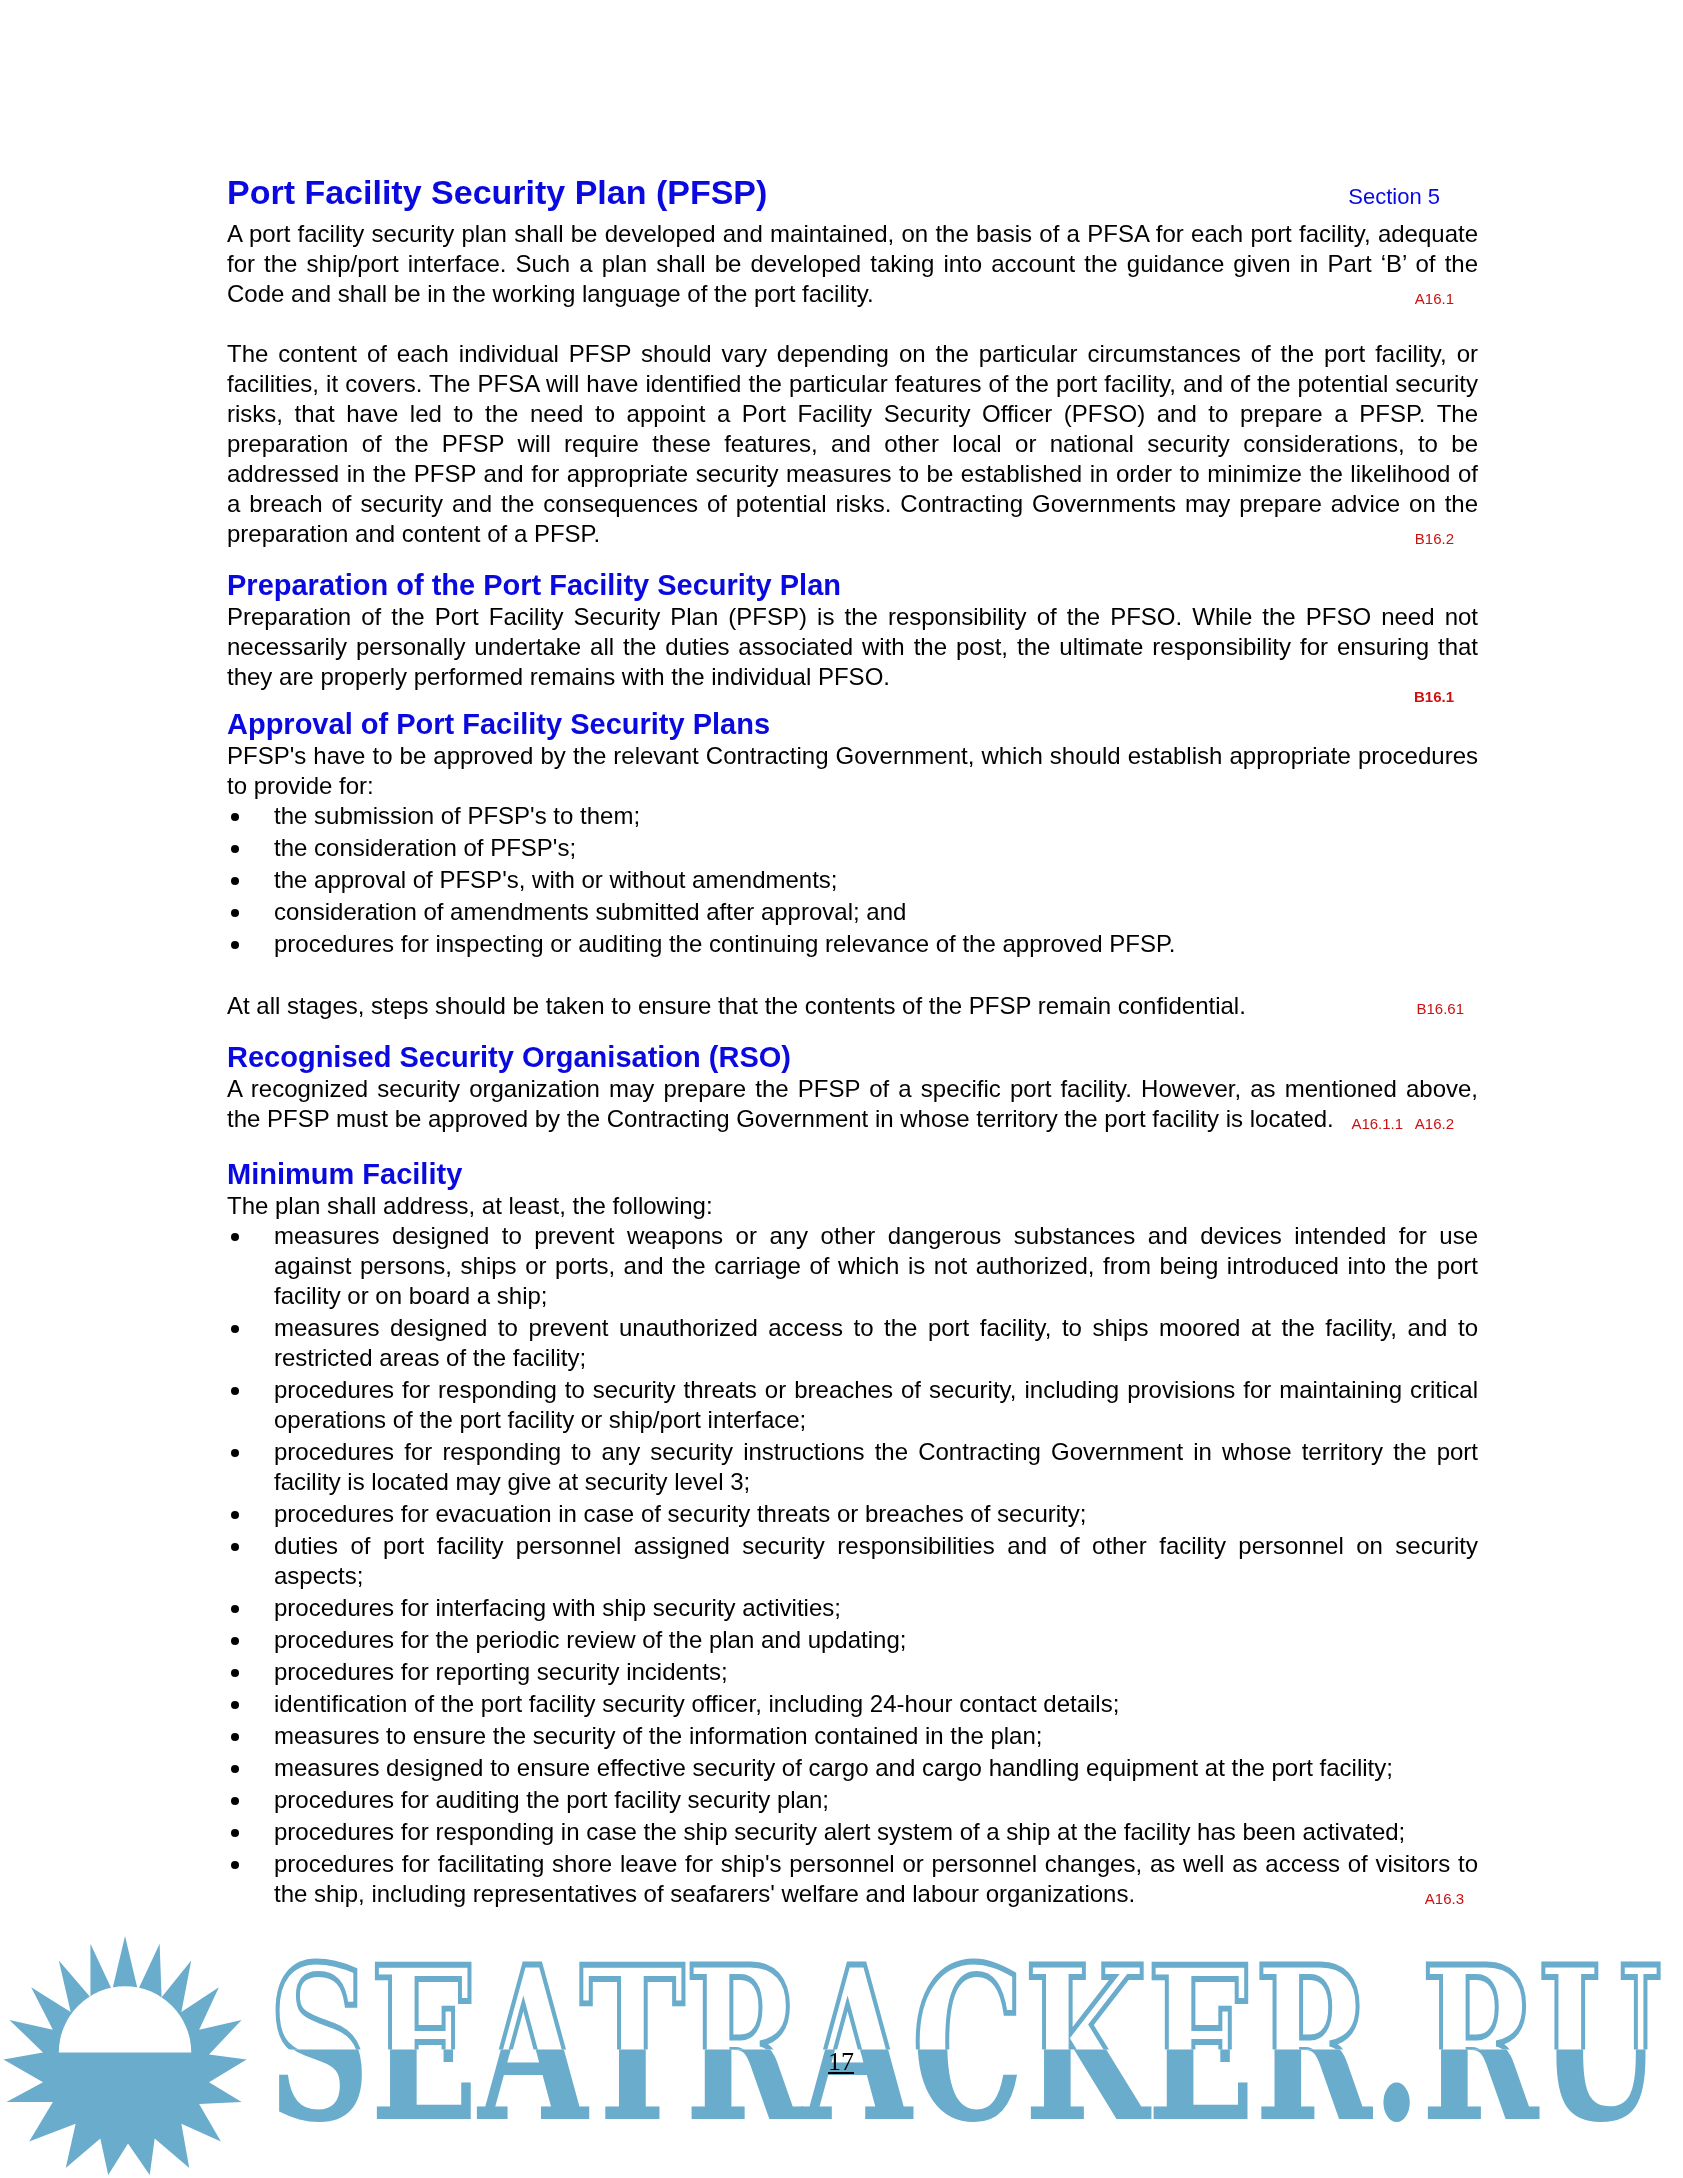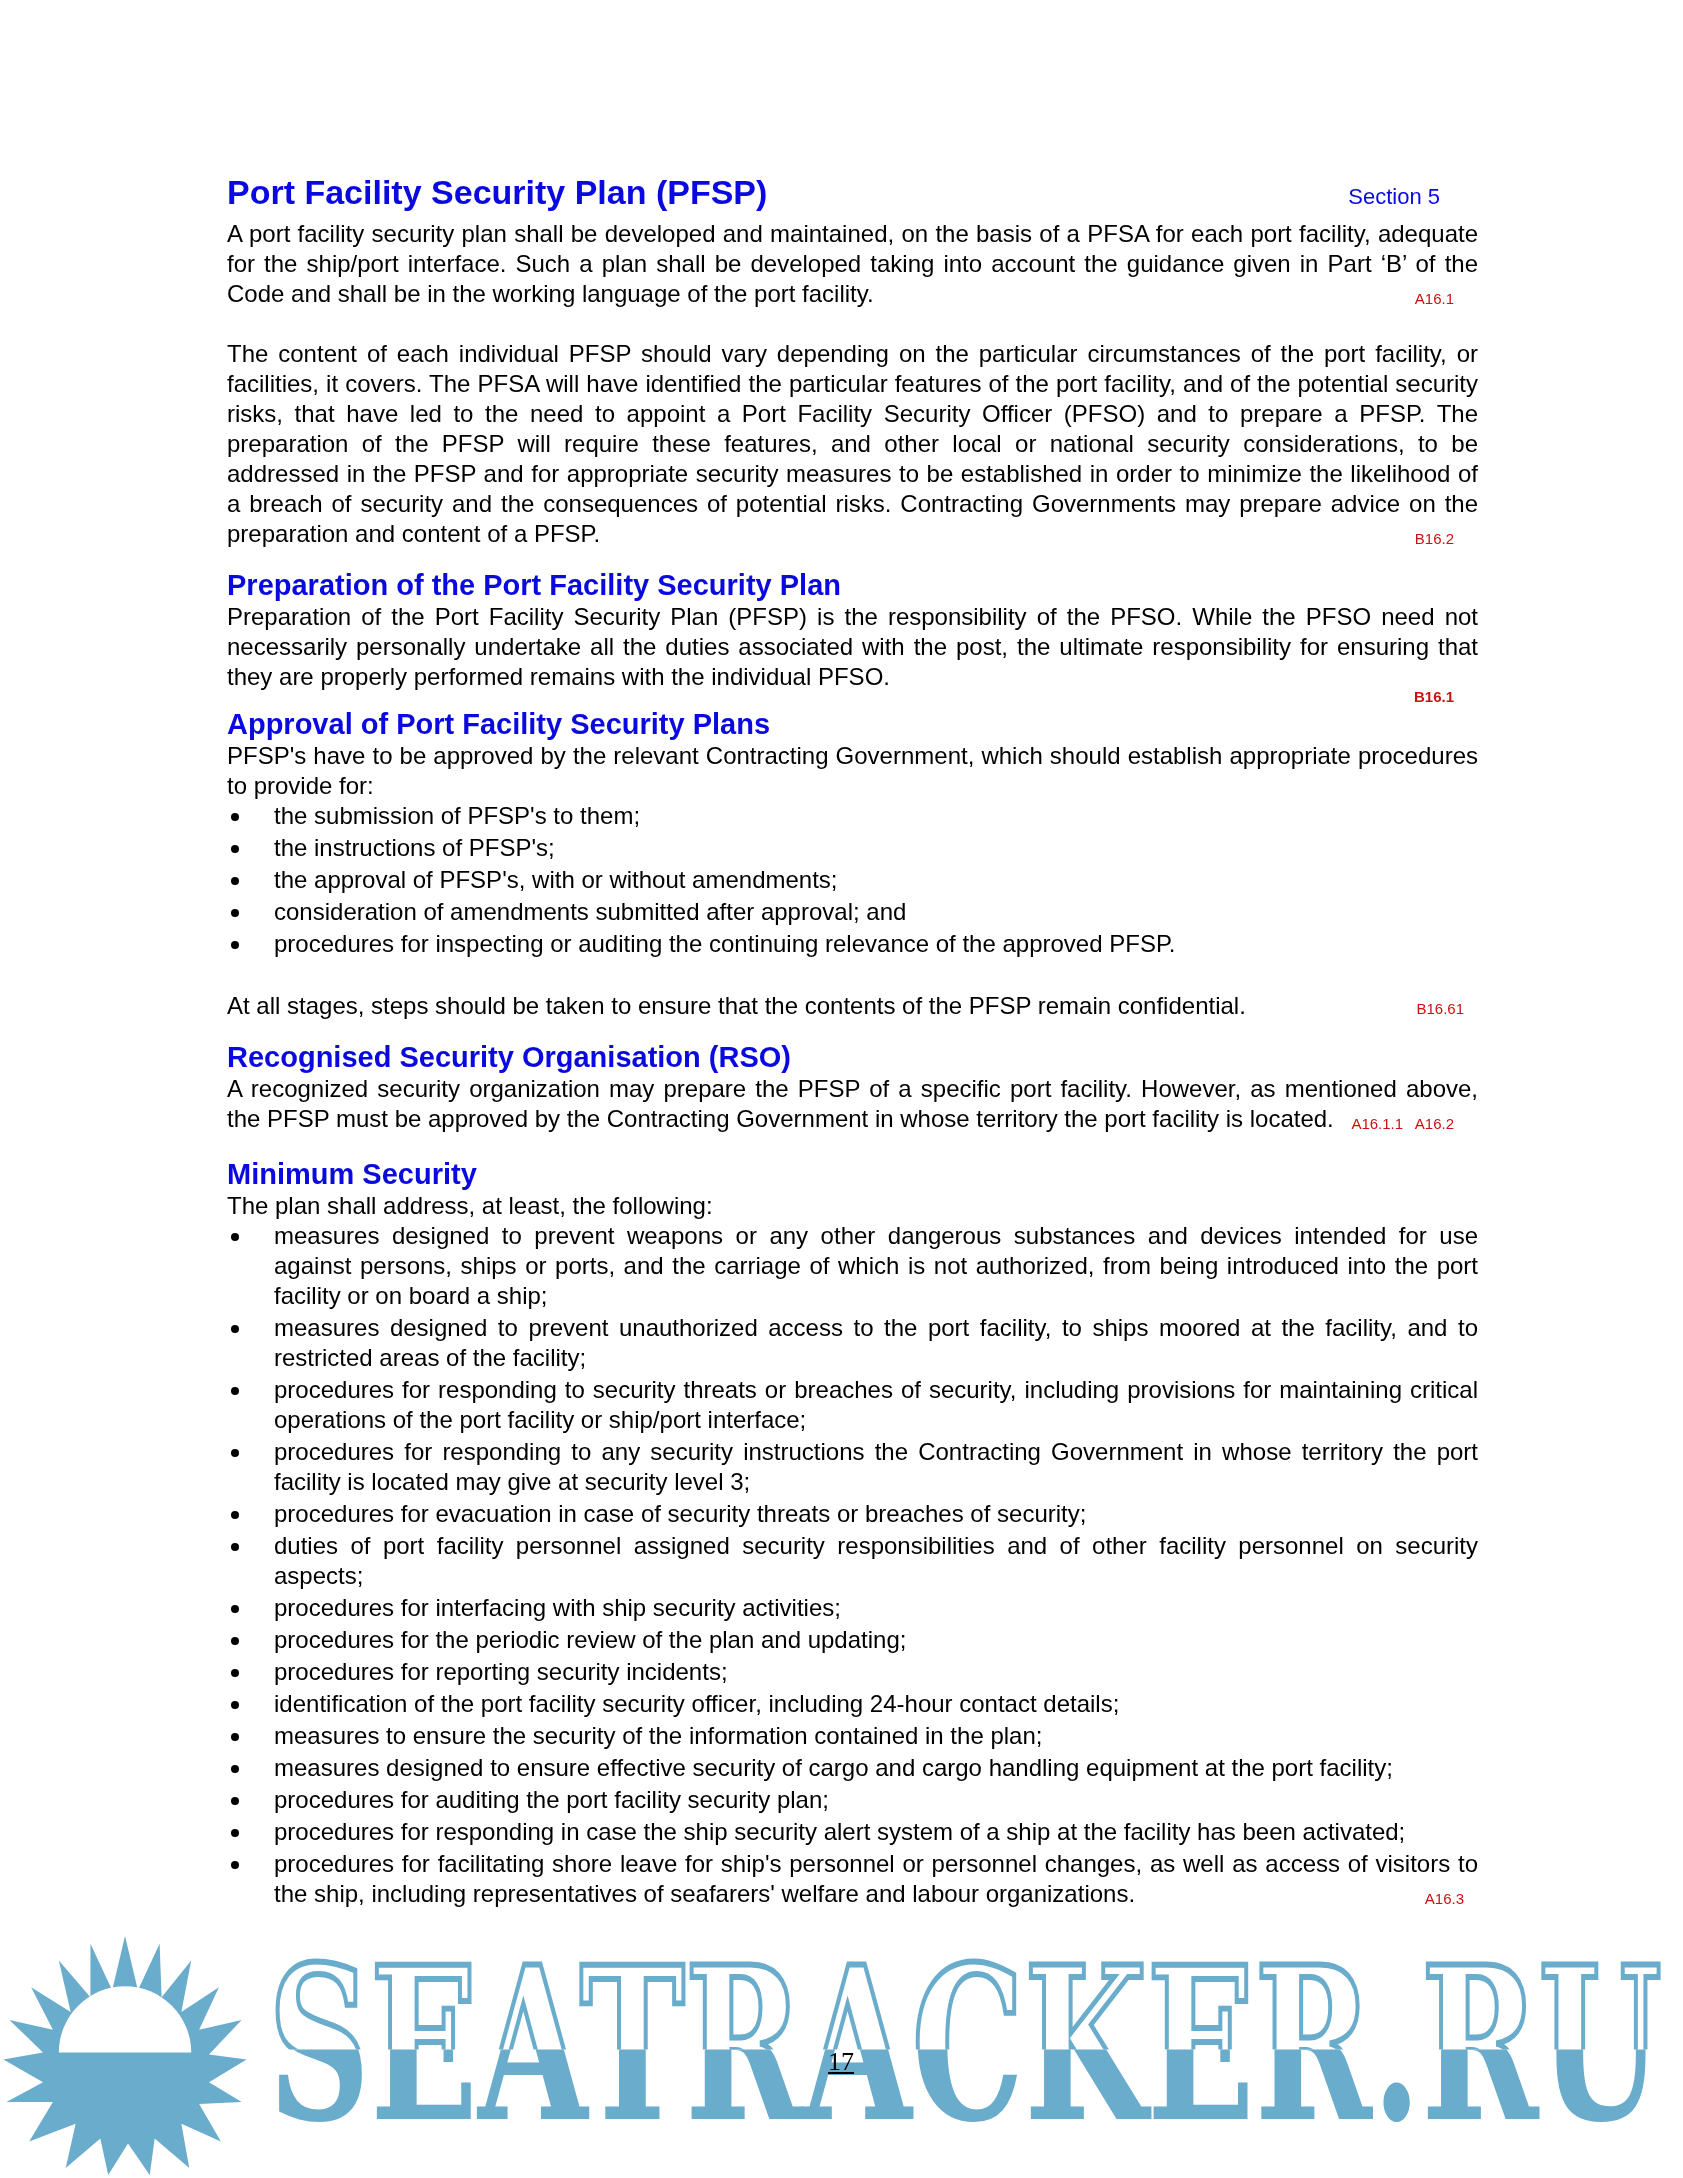--- a/index.html
+++ b/index.html
@@ -50,40 +50,40 @@
     <h2 class="h2">Preparation of the Port Facility Security Plan</h2>
     <p class="para">Preparation of the Port Facility Security Plan (PFSP) is the responsibility of the PFSO. While the PFSO need not necessarily personally undertake all the duties associated with the post, the ultimate responsibility for ensuring that they are properly performed remains with the individual PFSO.</p>
     <div class="ref-inline">
         <span>B16.1</span>
       </div>
 
     <h2 class="h2">Approval of Port Facility Security Plans</h2>
     <p class="para">PFSP's have to be approved by the relevant Contracting Government, which should establish appropriate procedures to provide for:</p>
     <ul class="bullets">
       <li><span class="dot"></span><span>the submission of PFSP's to them;</span></li>
-      <li><span class="dot"></span><span>the instructions of PFSP's;</span></li>
+      <li><span class="dot"></span><span>the consideration of PFSP's;</span></li>
       <li><span class="dot"></span><span>the approval of PFSP's, with or without amendments;</span></li>
       <li><span class="dot"></span><span>consideration of amendments submitted after approval; and</span></li>
       <li><span class="dot"></span><span>procedures for inspecting or auditing the continuing relevance of the approved PFSP.</span></li>
     </ul>
     <div style="height:30px"></div>
     <p class="para">
       <span>At all stages, steps should be taken to ensure that the contents of the PFSP remain confidential.</span>
       <span class="ref" style="bottom:2px; right:14px;">B16.61</span>
     </p>
     <div style="height:20px"></div>
 
     <h2 class="h2">Recognised Security Organisation (RSO)</h2>
     <p class="para">
       <span>A recognized security organization may prepare the PFSP of a specific port facility. However, as mentioned above, the PFSP must be approved by the Contracting Government in whose territory the port facility is located.</span>
       <span class="ref" style="bottom:0; white-space:pre;">A16.1.1   A16.2</span>
     </p>
     <div style="height:24px"></div>
 
-    <h2 class="h2">Minimum Security</h2>
+    <h2 class="h2">Minimum Facility</h2>
     <p class="para">The plan shall address, at least, the following:</p>
     <ul class="bullets">
       <li><span class="dot"></span><span>measures designed to prevent weapons or any other dangerous substances and devices intended for use against persons, ships or ports, and the carriage of which is not authorized, from being introduced into the port facility or on board a ship;</span></li>
       <li><span class="dot"></span><span>measures designed to prevent unauthorized access to the port facility, to ships moored at the facility, and to restricted areas of the facility;</span></li>
       <li><span class="dot"></span><span>procedures for responding to security threats or breaches of security, including provisions for maintaining critical operations of the port facility or ship/port interface;</span></li>
       <li><span class="dot"></span><span>procedures for responding to any security instructions the Contracting Government in whose territory the port facility is located may give at security level 3;</span></li>
       <li><span class="dot"></span><span>procedures for evacuation in case of security threats or breaches of security;</span></li>
       <li><span class="dot"></span><span>duties of port facility personnel assigned security responsibilities and of other facility personnel on security aspects;</span></li>
       <li><span class="dot"></span><span>procedures for interfacing with ship security activities;</span></li>
       <li><span class="dot"></span><span>procedures for the periodic review of the plan and updating;</span></li>

